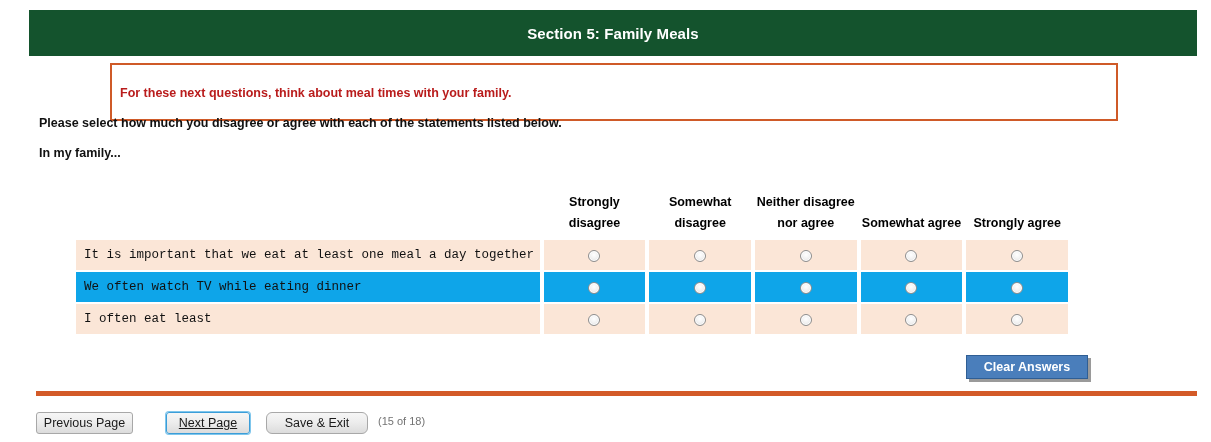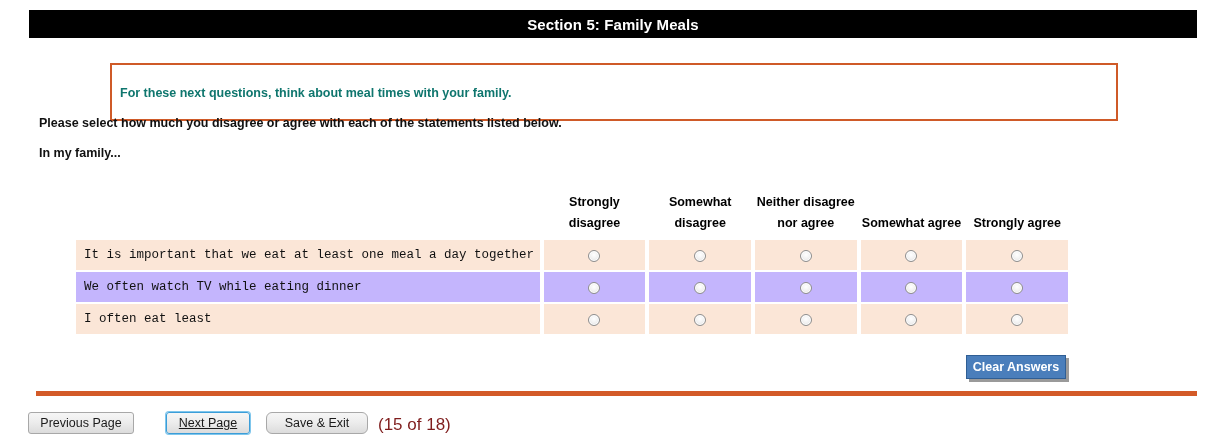--- a/index.html
+++ b/index.html
@@ -11,22 +11,22 @@
     background: #ffffff;
     font-family: "Liberation Sans", sans-serif;
     overflow: hidden;
   }
   #page { position: relative; width: 1211px; height: 442px; background:#fff; }
 
   
   .section-banner {
     position: absolute;
     left: 29px; top: 10px;
-    width: 1168px; height: 28px;
-    background: #000000;
+    width: 1168px; height: 46px;
+    background: #14532d;
     display: flex;
     align-items: center;
     justify-content: center;
   }
   .section-banner .title {
     color: #ffffff;
     font-size: 15px;
     font-weight: bold;
     letter-spacing: 0.1px;
   }
@@ -37,21 +37,21 @@
     left: 110px; top: 63px;
     width: 1008px; height: 58px;
     border: 2px solid #cf5a28;
     background: #ffffff;
   }
   .callout .callout-text {
     position: absolute;
     left: 8px; top: 21px;
     font-size: 12.5px;
     font-weight: bold;
-    color: #0f766e;
+    color: #b91c1c;
   }
 
   
   .instr {
     position: absolute;
     left: 39px;
     font-size: 12.5px;
     font-weight: bold;
     color: #111111;
     white-space: nowrap;
@@ -93,39 +93,39 @@
     padding-left: 8px;
     text-align: left;
     font-family: Liberation Mono, monospace;
   }
   td.opt {
     height: 30px;
     vertical-align: middle;
     text-align: center;
   }
   tr.shade td { background: #fbe6d7; }
-  tr.plain td { background: #c4b5fd; }
+  tr.plain td { background: #0ea5e9; }
 
   
   .radio {
     display: inline-block;
     width: 12px; height: 12px;
     border-radius: 50%;
     border: 1px solid #8e8e8e;
     background: radial-gradient(circle at 50% 38%, #ffffff 0%, #f2f2f2 48%, #dcdcdc 100%);
     box-shadow: inset 0 0 0 1px #ffffff;
     vertical-align: middle;
     cursor: pointer;
   }
 
   
   .clear-btn {
     position: absolute;
     left: 966px; top: 355px;
-    width: 100px; height: 24px;
+    width: 122px; height: 24px;
     background: #4a7ebb;
     border: 1px solid #2f5e94;
     color: #ffffff;
     font-size: 12.5px;
     font-weight: bold;
     display: flex;
     align-items: center;
     justify-content: center;
     box-shadow: 3px 3px 0 0 #9a9a9a;
     cursor: pointer;
@@ -152,28 +152,28 @@
     color: #1a1a1a;
     display: flex;
     align-items: center;
     justify-content: center;
     cursor: pointer;
   }
   .nav-btn.focused {
     border: 1px solid #3b9dd8;
     box-shadow: 0 0 0 1px #7fc6ec;
   }
-  #btn-prev { left: 28px; width: 106px; }
+  #btn-prev { left: 36px; width: 97px; }
   #btn-next { left: 166px; width: 84px; text-decoration: underline; }
   #btn-save { left: 266px; width: 102px; border-radius: 6px; }
   .page-count {
     position: absolute;
     left: 378px; top: 3px;
-    font-size: 17px;
-    color: #7f1d1d;
+    font-size: 11px;
+    color: #737373;
   }
 </style>
 </head>
 <body>
 
 <div id="page">
 
   <div class="section-banner">
     <span class="title">Section 5: Family Meals</span>
   </div>

